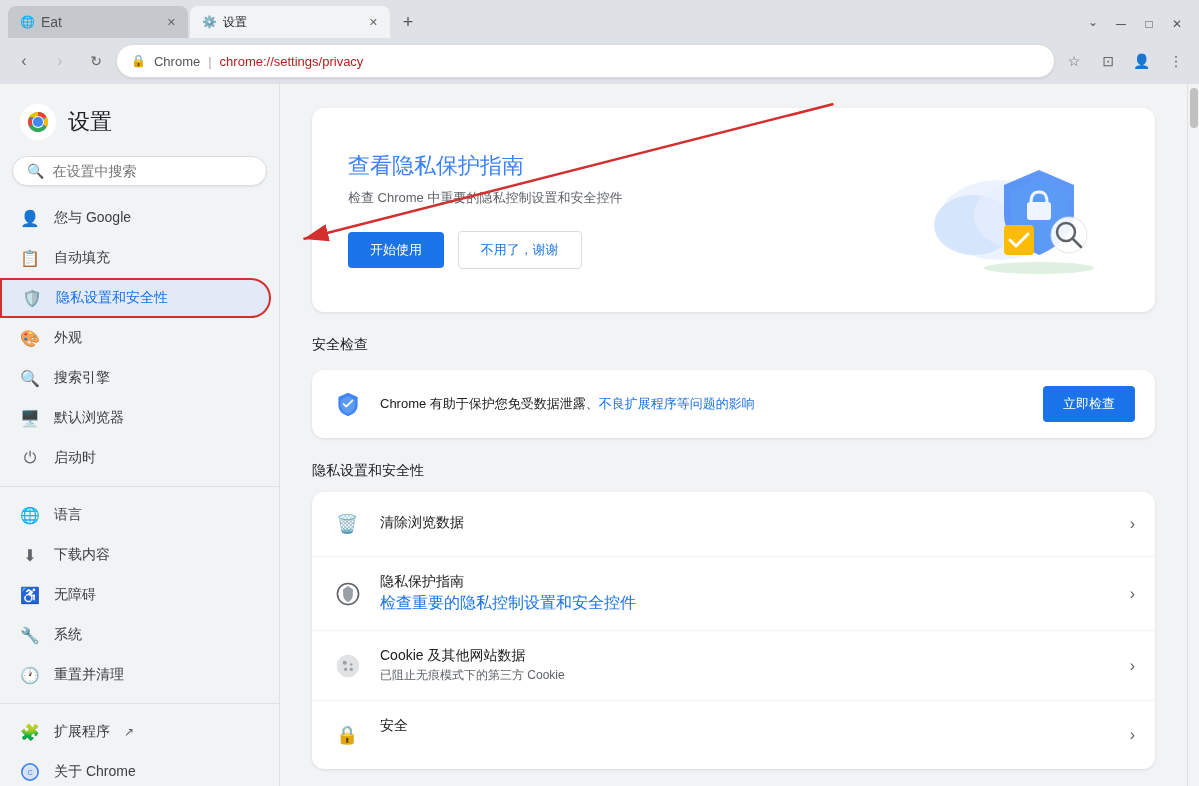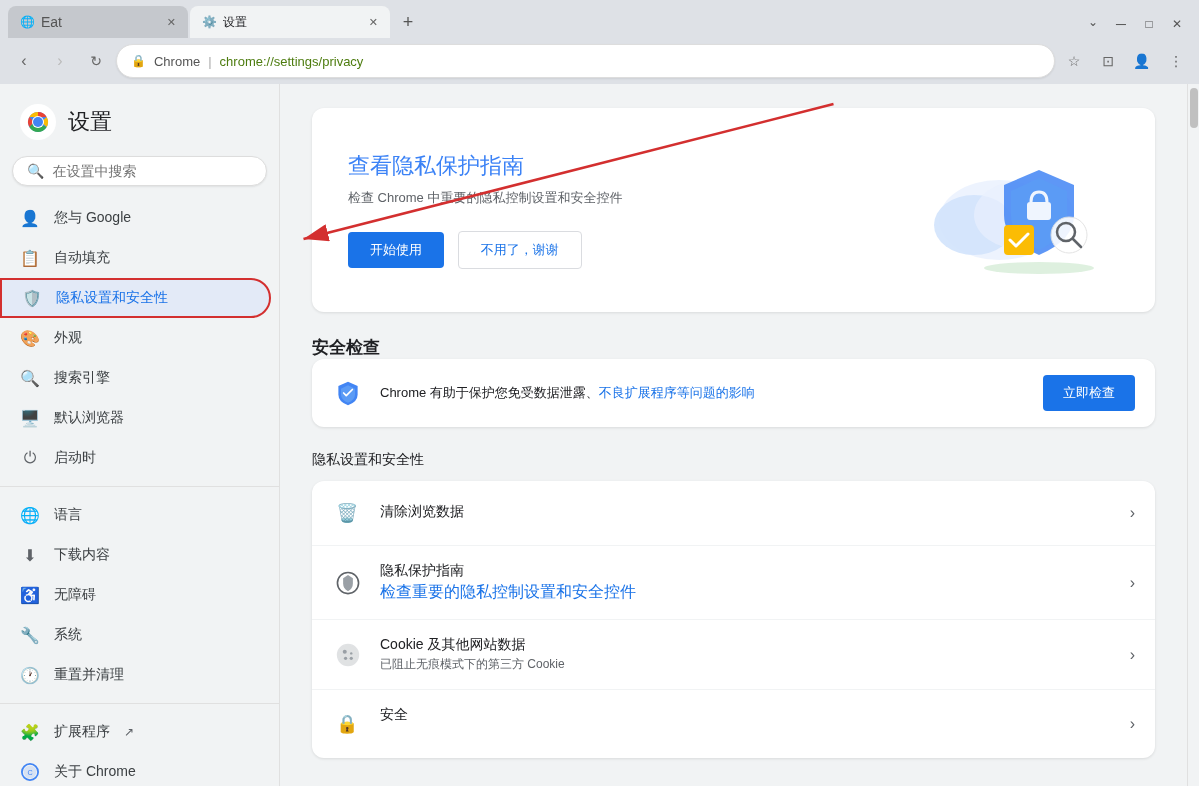--- a/index.html
+++ b/index.html
@@ -40,21 +40,21 @@
   </div>
 
   <div style="display:flex; align-items:center; padding:4px 8px; height:46px; background:#dee1e6; gap:4px;">
     <div class="nav-btn" style="width:32px; height:32px; border-radius:50%; display:flex; align-items:center; justify-content:center; cursor:pointer; color:#666; font-size:16px;">‹</div>
     <div class="nav-btn disabled" style="width:32px; height:32px; border-radius:50%; display:flex; align-items:center; justify-content:center; cursor:default; color:#bbb; font-size:16px;">›</div>
     <div class="nav-btn" style="width:32px; height:32px; border-radius:50%; display:flex; align-items:center; justify-content:center; cursor:pointer; color:#666; font-size:14px;">↻</div>
     <div style="flex:1; height:34px; background:white; border-radius:17px; display:flex; align-items:center; padding:0 14px; gap:8px; border:1px solid #ddd; box-shadow: 0 1px 2px rgba(0,0,0,0.08);">
       <span style="color:#666; font-size:12px;">🔒</span>
       <span style="color:#555; font-size:13px;">Chrome</span>
       <span style="color:#aaa; font-size:13px;">|</span>
-      <span style="color:#4d7c0f; font-size:13px;">chrome://settings/privacy</span>
+      <span style="color:#b91c1c; font-size:13px;">chrome://settings/privacy</span>
       <span style="flex:1;"></span>
     </div>
     <div class="addr-icon-btn" style="width:30px; height:30px; border-radius:50%; display:flex; align-items:center; justify-content:center; cursor:pointer; color:#666; font-size:14px;">☆</div>
     <div class="addr-icon-btn" style="width:30px; height:30px; border-radius:50%; display:flex; align-items:center; justify-content:center; cursor:pointer; color:#666; font-size:14px;">⊡</div>
     <div class="addr-icon-btn" style="width:30px; height:30px; border-radius:50%; display:flex; align-items:center; justify-content:center; cursor:pointer; color:#666; font-size:14px;">👤</div>
     <div class="addr-icon-btn" style="width:30px; height:30px; border-radius:50%; display:flex; align-items:center; justify-content:center; cursor:pointer; color:#666; font-size:14px;">⋮</div>
   </div>
 </div>
 
 <div style="display:flex; width:100%; height:calc(786px - 84px); background:#f1f3f4;">
@@ -200,21 +200,21 @@
 
           <circle cx="160" cy="95" r="18" fill="white" opacity="0.9" stroke="#e0e0e0"></circle>
           <circle cx="157" cy="92" r="9" fill="none" stroke="#5f6368" stroke-width="2.5"></circle>
           <line x1="164" y1="99" x2="172" y2="107" stroke="#5f6368" stroke-width="2.5" stroke-linecap="round"></line>
 
           <ellipse cx="130" cy="128" rx="55" ry="6" fill="#c8e6c9" opacity="0.6"></ellipse>
         </svg>
       </div>
     </div>
 
-    <div style="font-size:17px; font-weight:700; color:#202124; margin-bottom:0;">安全检查</div>
+    <div style="font-size:14px; font-weight:400; color:#202124; margin-bottom:16px;">安全检查</div>
     <div style="background:white; border-radius:12px; padding:0 20px; margin-bottom:24px; box-shadow:0 1px 3px rgba(0,0,0,0.1);">
       <div style="display:flex; align-items:center; padding:16px 0; gap:16px;">
         <div style="width:32px; height:32px; display:flex; align-items:center; justify-content:center; flex-shrink:0;">
           <svg viewBox="0 0 32 32" width="28" height="28">
             <path d="M16 3 L27 8 L27 18 Q27 26 16 30 Q5 26 5 18 L5 8 Z" fill="#4285f4"></path>
             <path d="M16 7 L24 11 L24 18 Q24 24 16 27 Q8 24 8 18 L8 11 Z" fill="#5b9bf5"></path>
             <polyline points="11,16 14,19 21,12" fill="none" stroke="white" stroke-width="2" stroke-linecap="round" stroke-linejoin="round"></polyline>
           </svg>
         </div>
         <div style="flex:1; font-size:13px; color:#202124;">

